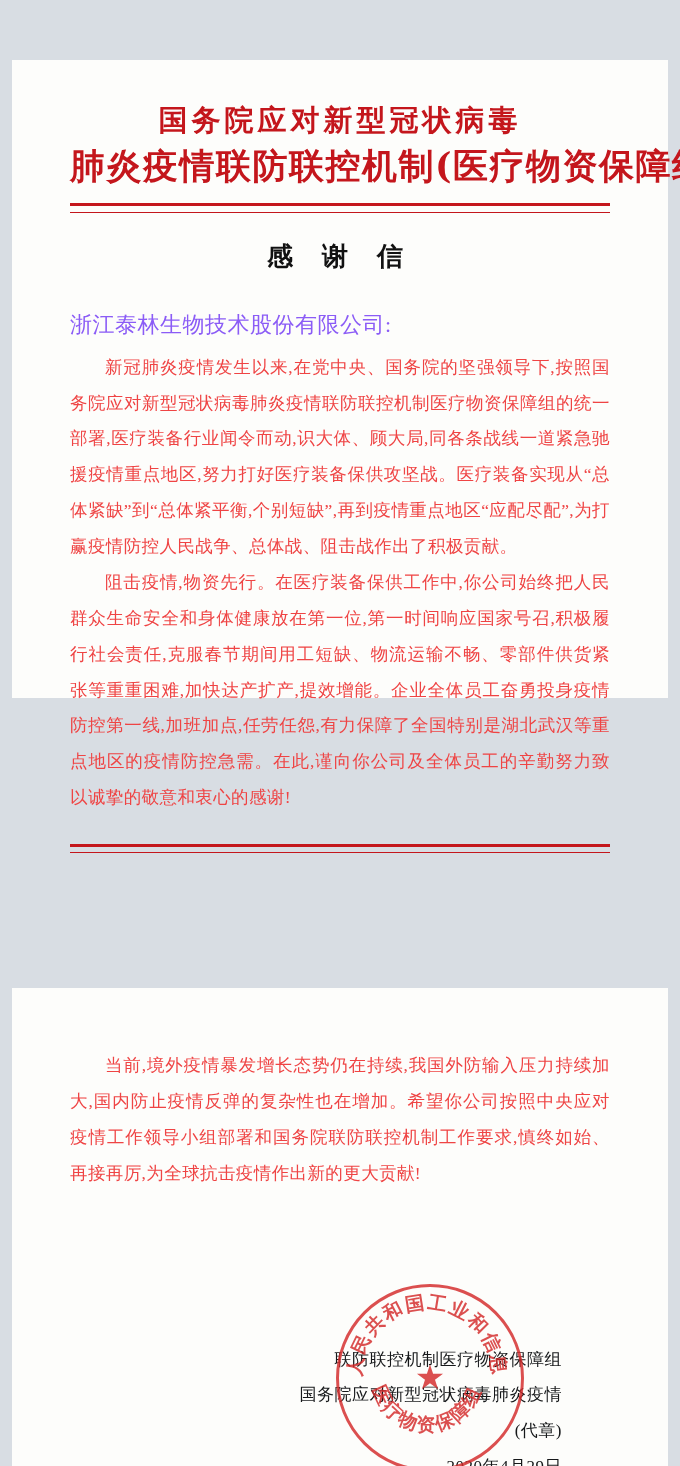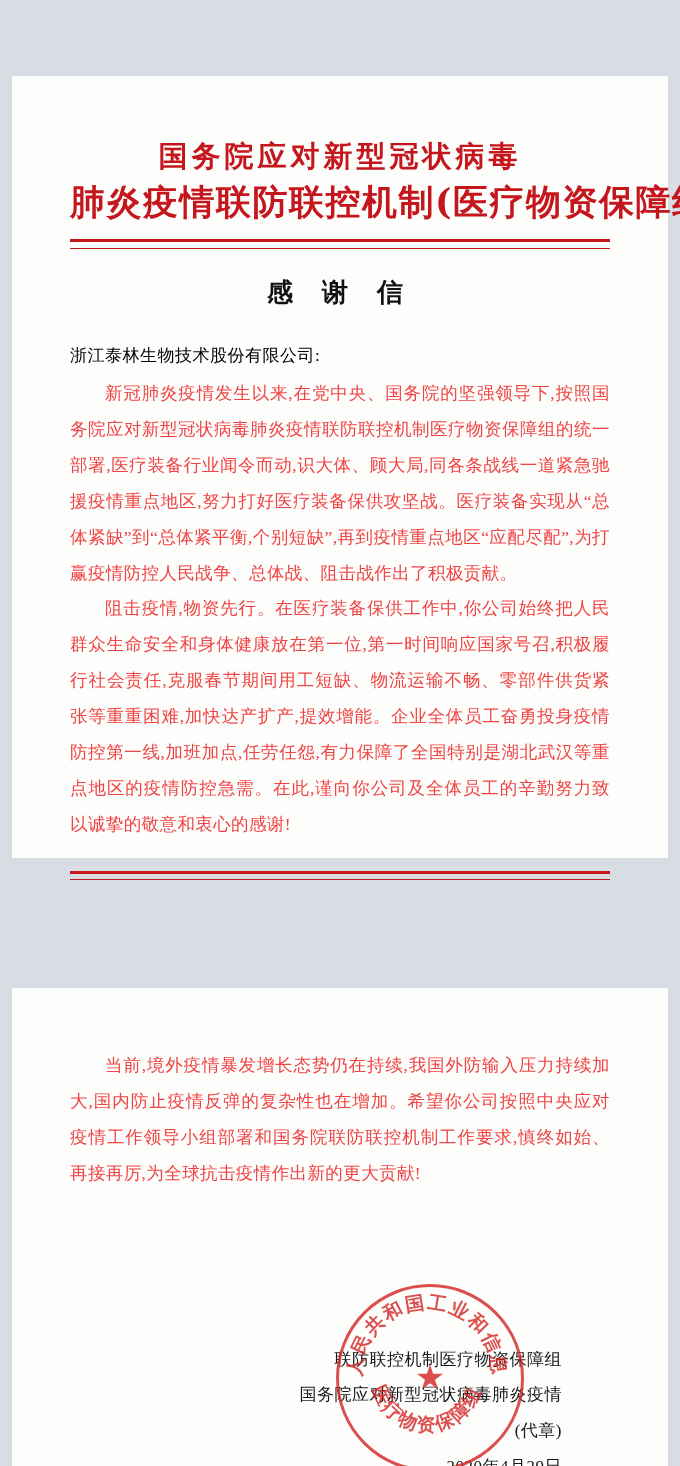--- a/index.html
+++ b/index.html
@@ -14,23 +14,23 @@
     overflow: hidden;
   }
   .page {
     position: absolute;
     left: 12px;
     width: 656px;
     background: #fdfdfb;
     box-sizing: border-box;
   }
   .page-1 {
-    top: 76px;
-    height: 782px;
-    padding: 60px 58px 0 58px;
+    top: 60px;
+    height: 638px;
+    padding: 40px 58px 0 58px;
   }
   .page-2 {
     top: 988px;
     height: 576px;
     padding: 60px 58px 0 58px;
   }
 
   
   .letterhead {
     text-align: center;
@@ -62,23 +62,23 @@
     font-size: 26px;
     font-weight: bold;
     letter-spacing: 10px;
     margin: 26px 0 30px 0;
     color: #111;
     font-family: "DejaVu Sans", "Liberation Sans", sans-serif;
   }
 
   
   .salutation {
-    font-size: 17px;
+    font-size: 22px;
     line-height: 1.9;
-    color: #000000;
+    color: #8b5cf6;
     margin: 0 0 4px 0;
     letter-spacing: 0.5px;
   }
   p.body-para {
     font-size: 17.5px;
     line-height: 2.05;
     color: #ef4444;
     margin: 0;
     text-indent: 2em;
     text-align: justify;

